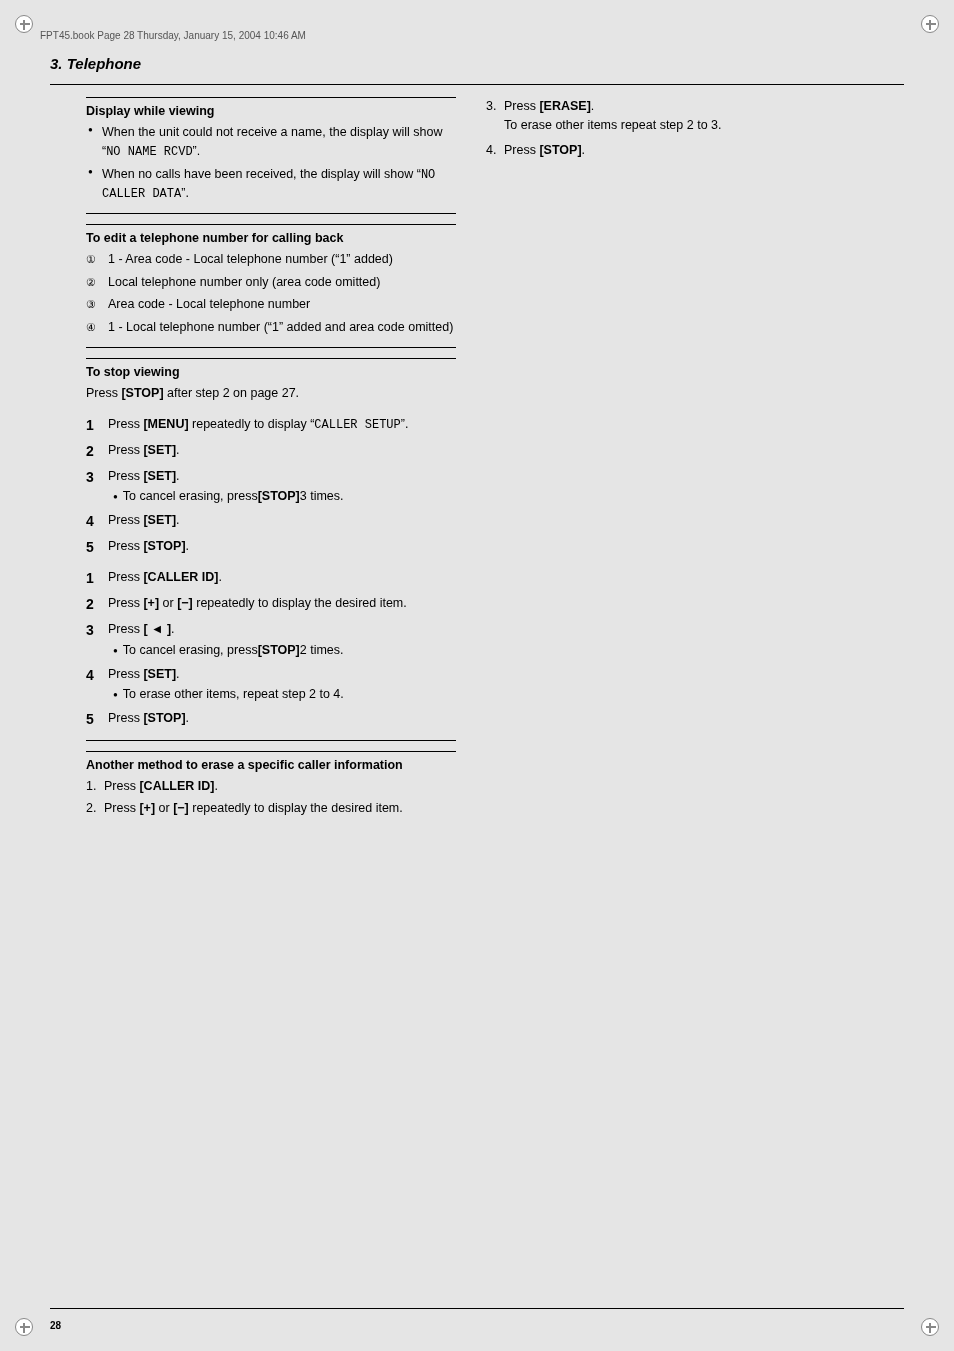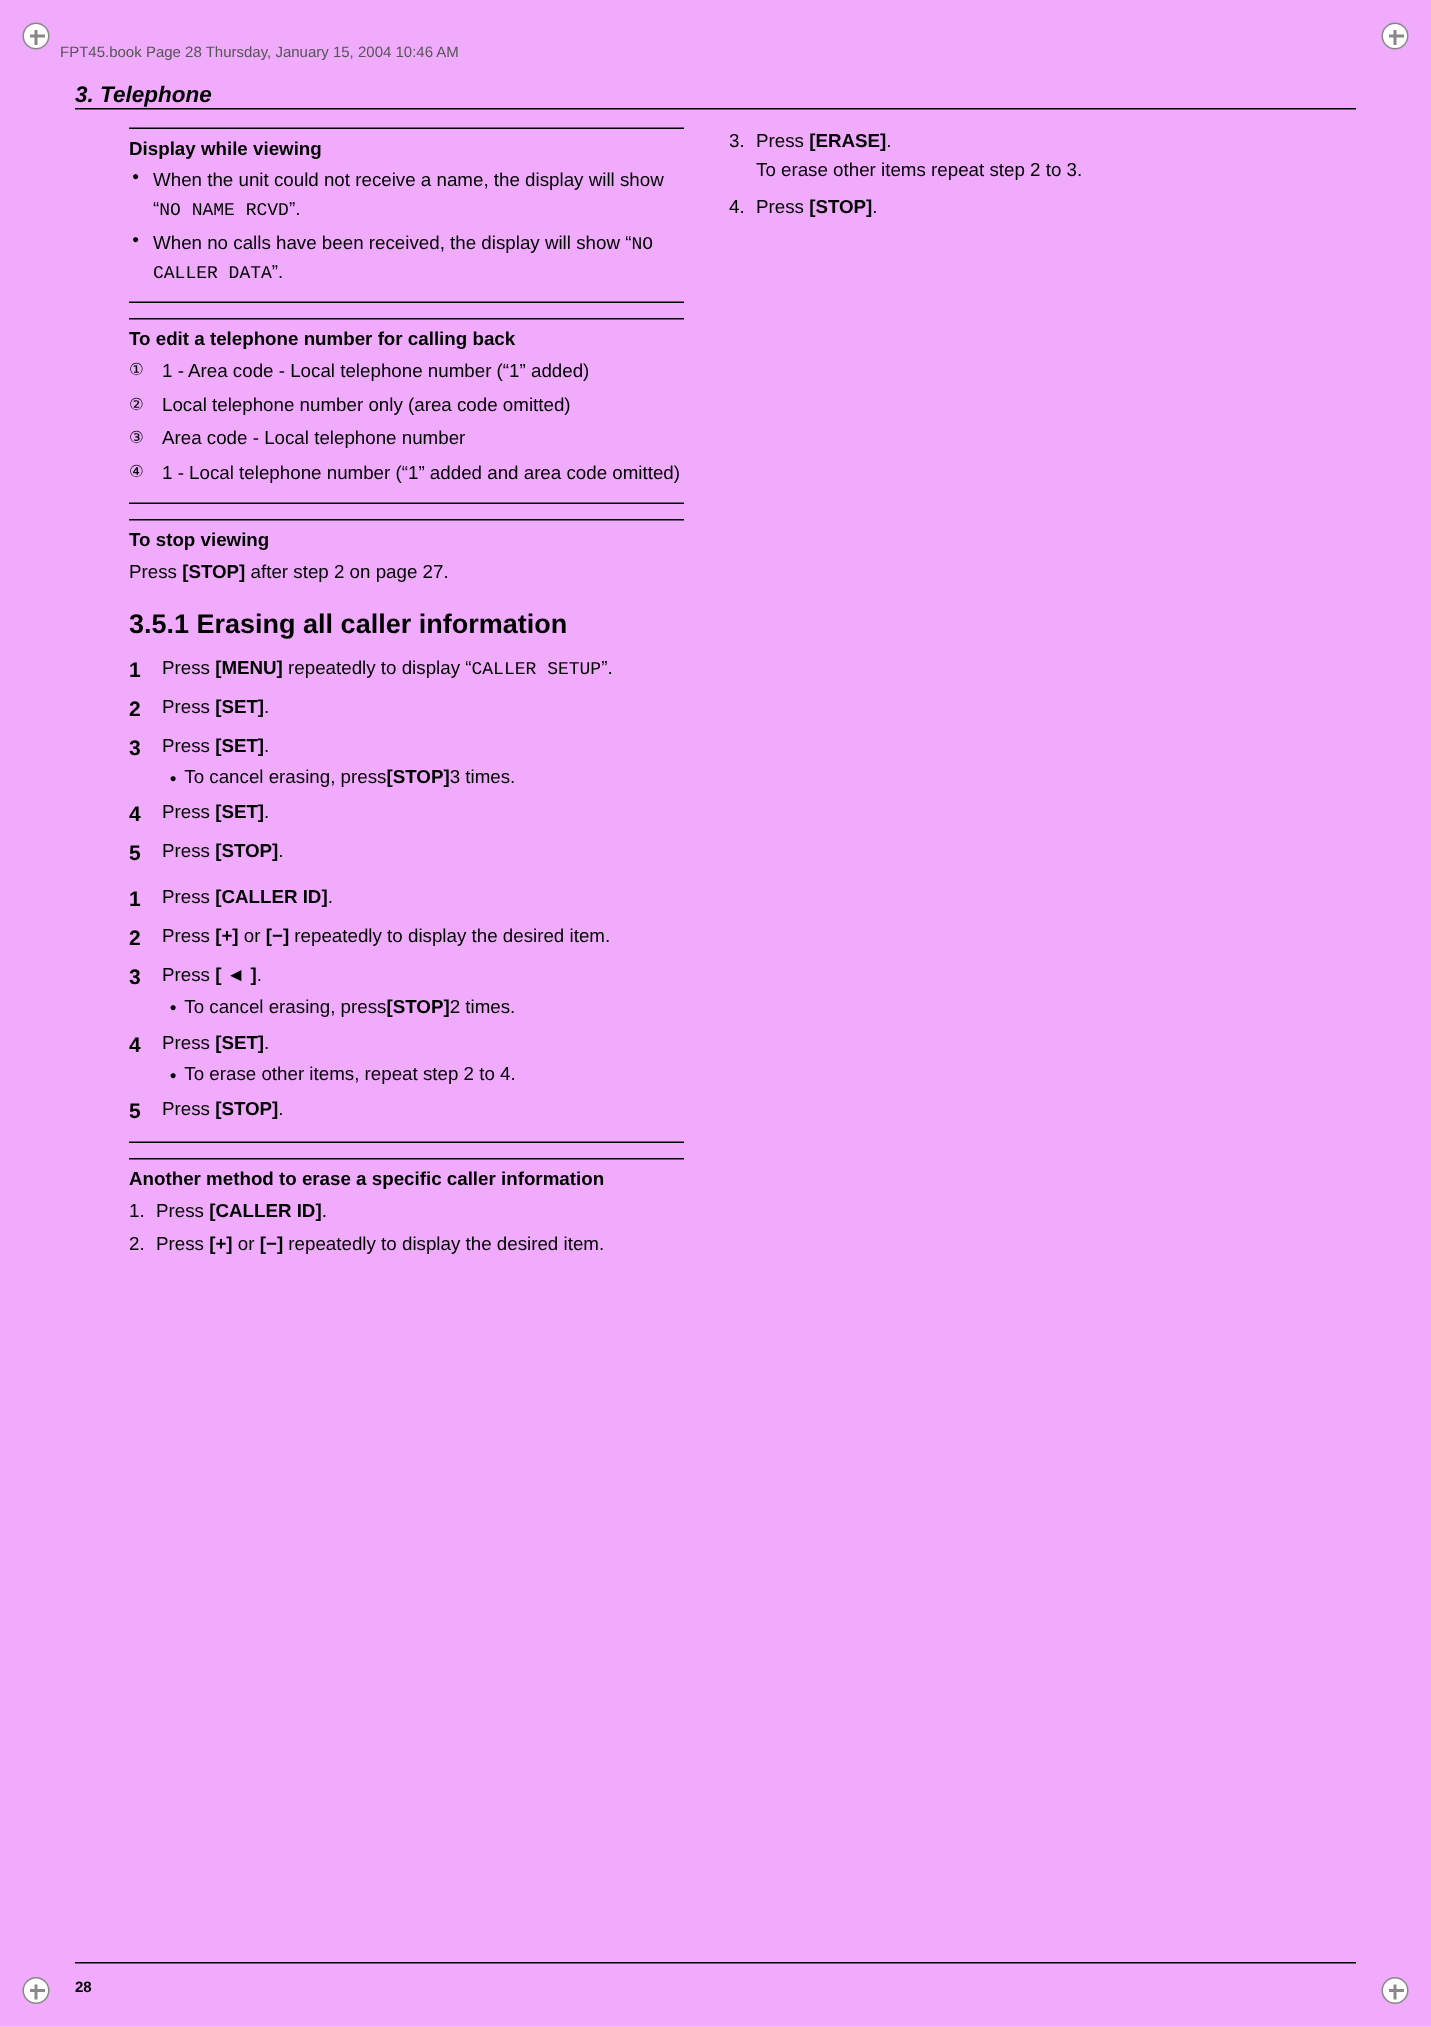--- a/index.html
+++ b/index.html
@@ -8,21 +8,21 @@
       min-height: 1351px;
       background: #fff;
       font-family: Arial, Helvetica, sans-serif;
       font-size: 13px;
       color: #000;
       position: relative;
     }
     .page-outer {
       width: 954px;
       min-height: 1351px;
-      background: #f0abfc;
+      background: #e5e5e5;
       position: relative;
       padding: 0;
     }
     
     .circle-mark {
       position: absolute;
       width: 18px;
       height: 18px;
       border-radius: 50%;
       border: 1.5px solid #888;
@@ -77,21 +77,21 @@
     }
     .col-right {
       flex: 1;
     }
     
     .section-title {
       font-size: 15px;
       font-weight: bold;
       font-style: italic;
       border-bottom: 1.5px solid #000;
-      padding-bottom: 0;
+      padding-bottom: 12px;
       margin-bottom: 12px;
     }
     
     .subsection-heading {
       border-top: 1px solid #000;
       padding-top: 6px;
       font-weight: bold;
       font-size: 12.5px;
       margin-bottom: 5px;
     }
@@ -255,21 +255,20 @@
           <li><span class="circled-num">③</span>Area code - Local telephone number</li>
           <li><span class="circled-num">④</span>1 - Local telephone number (“1” added and area code omitted)</li>
         </ol>
 
         <div class="divider"></div>
         <div class="subsection-heading">To stop viewing</div>
         <div class="subsection-body">
           Press <span class="bold">[STOP]</span> after step 2 on page 27.
         </div>
 
-        <div class="big-heading">3.5.1 Erasing all caller information</div>
         <ul class="steps-list">
           <li>
             <span class="step-num">1</span>
             <span class="step-body">Press <span class="bold">[MENU]</span> repeatedly to display “<code>CALLER SETUP</code>”.</span>
           </li>
           <li>
             <span class="step-num">2</span>
             <span class="step-body">Press <span class="bold">[SET]</span>.</span>
           </li>
           <li>

